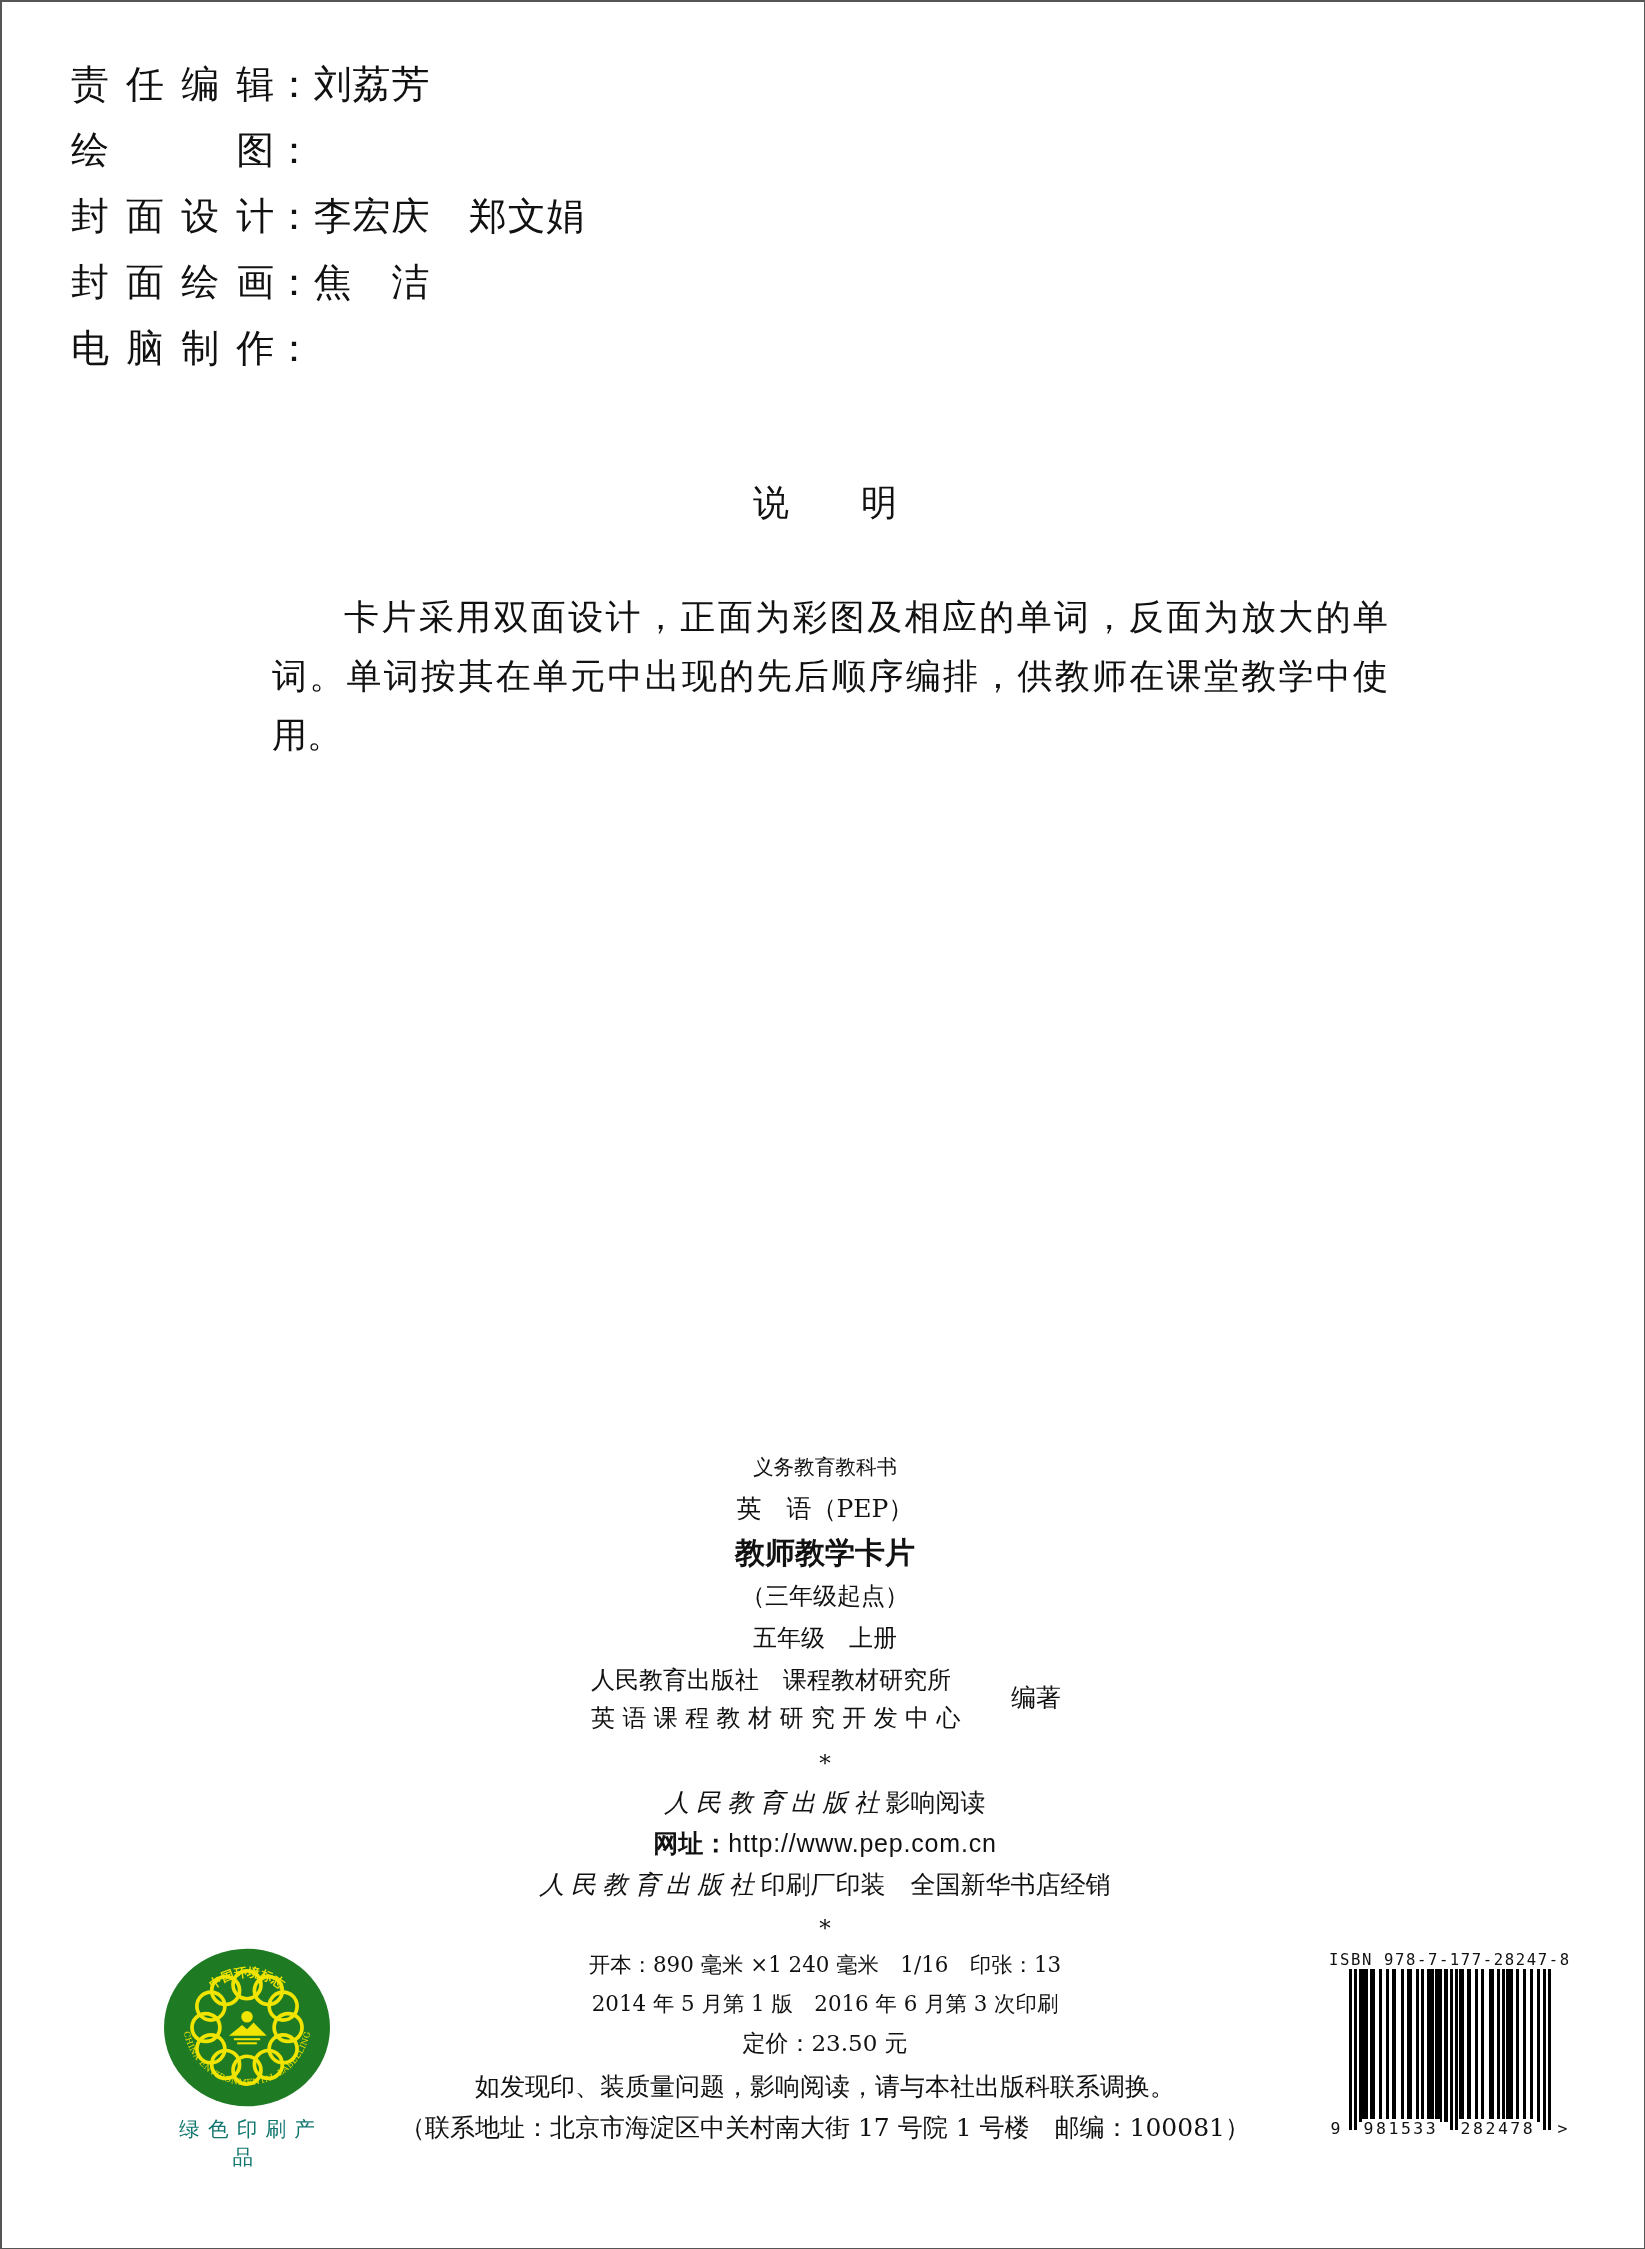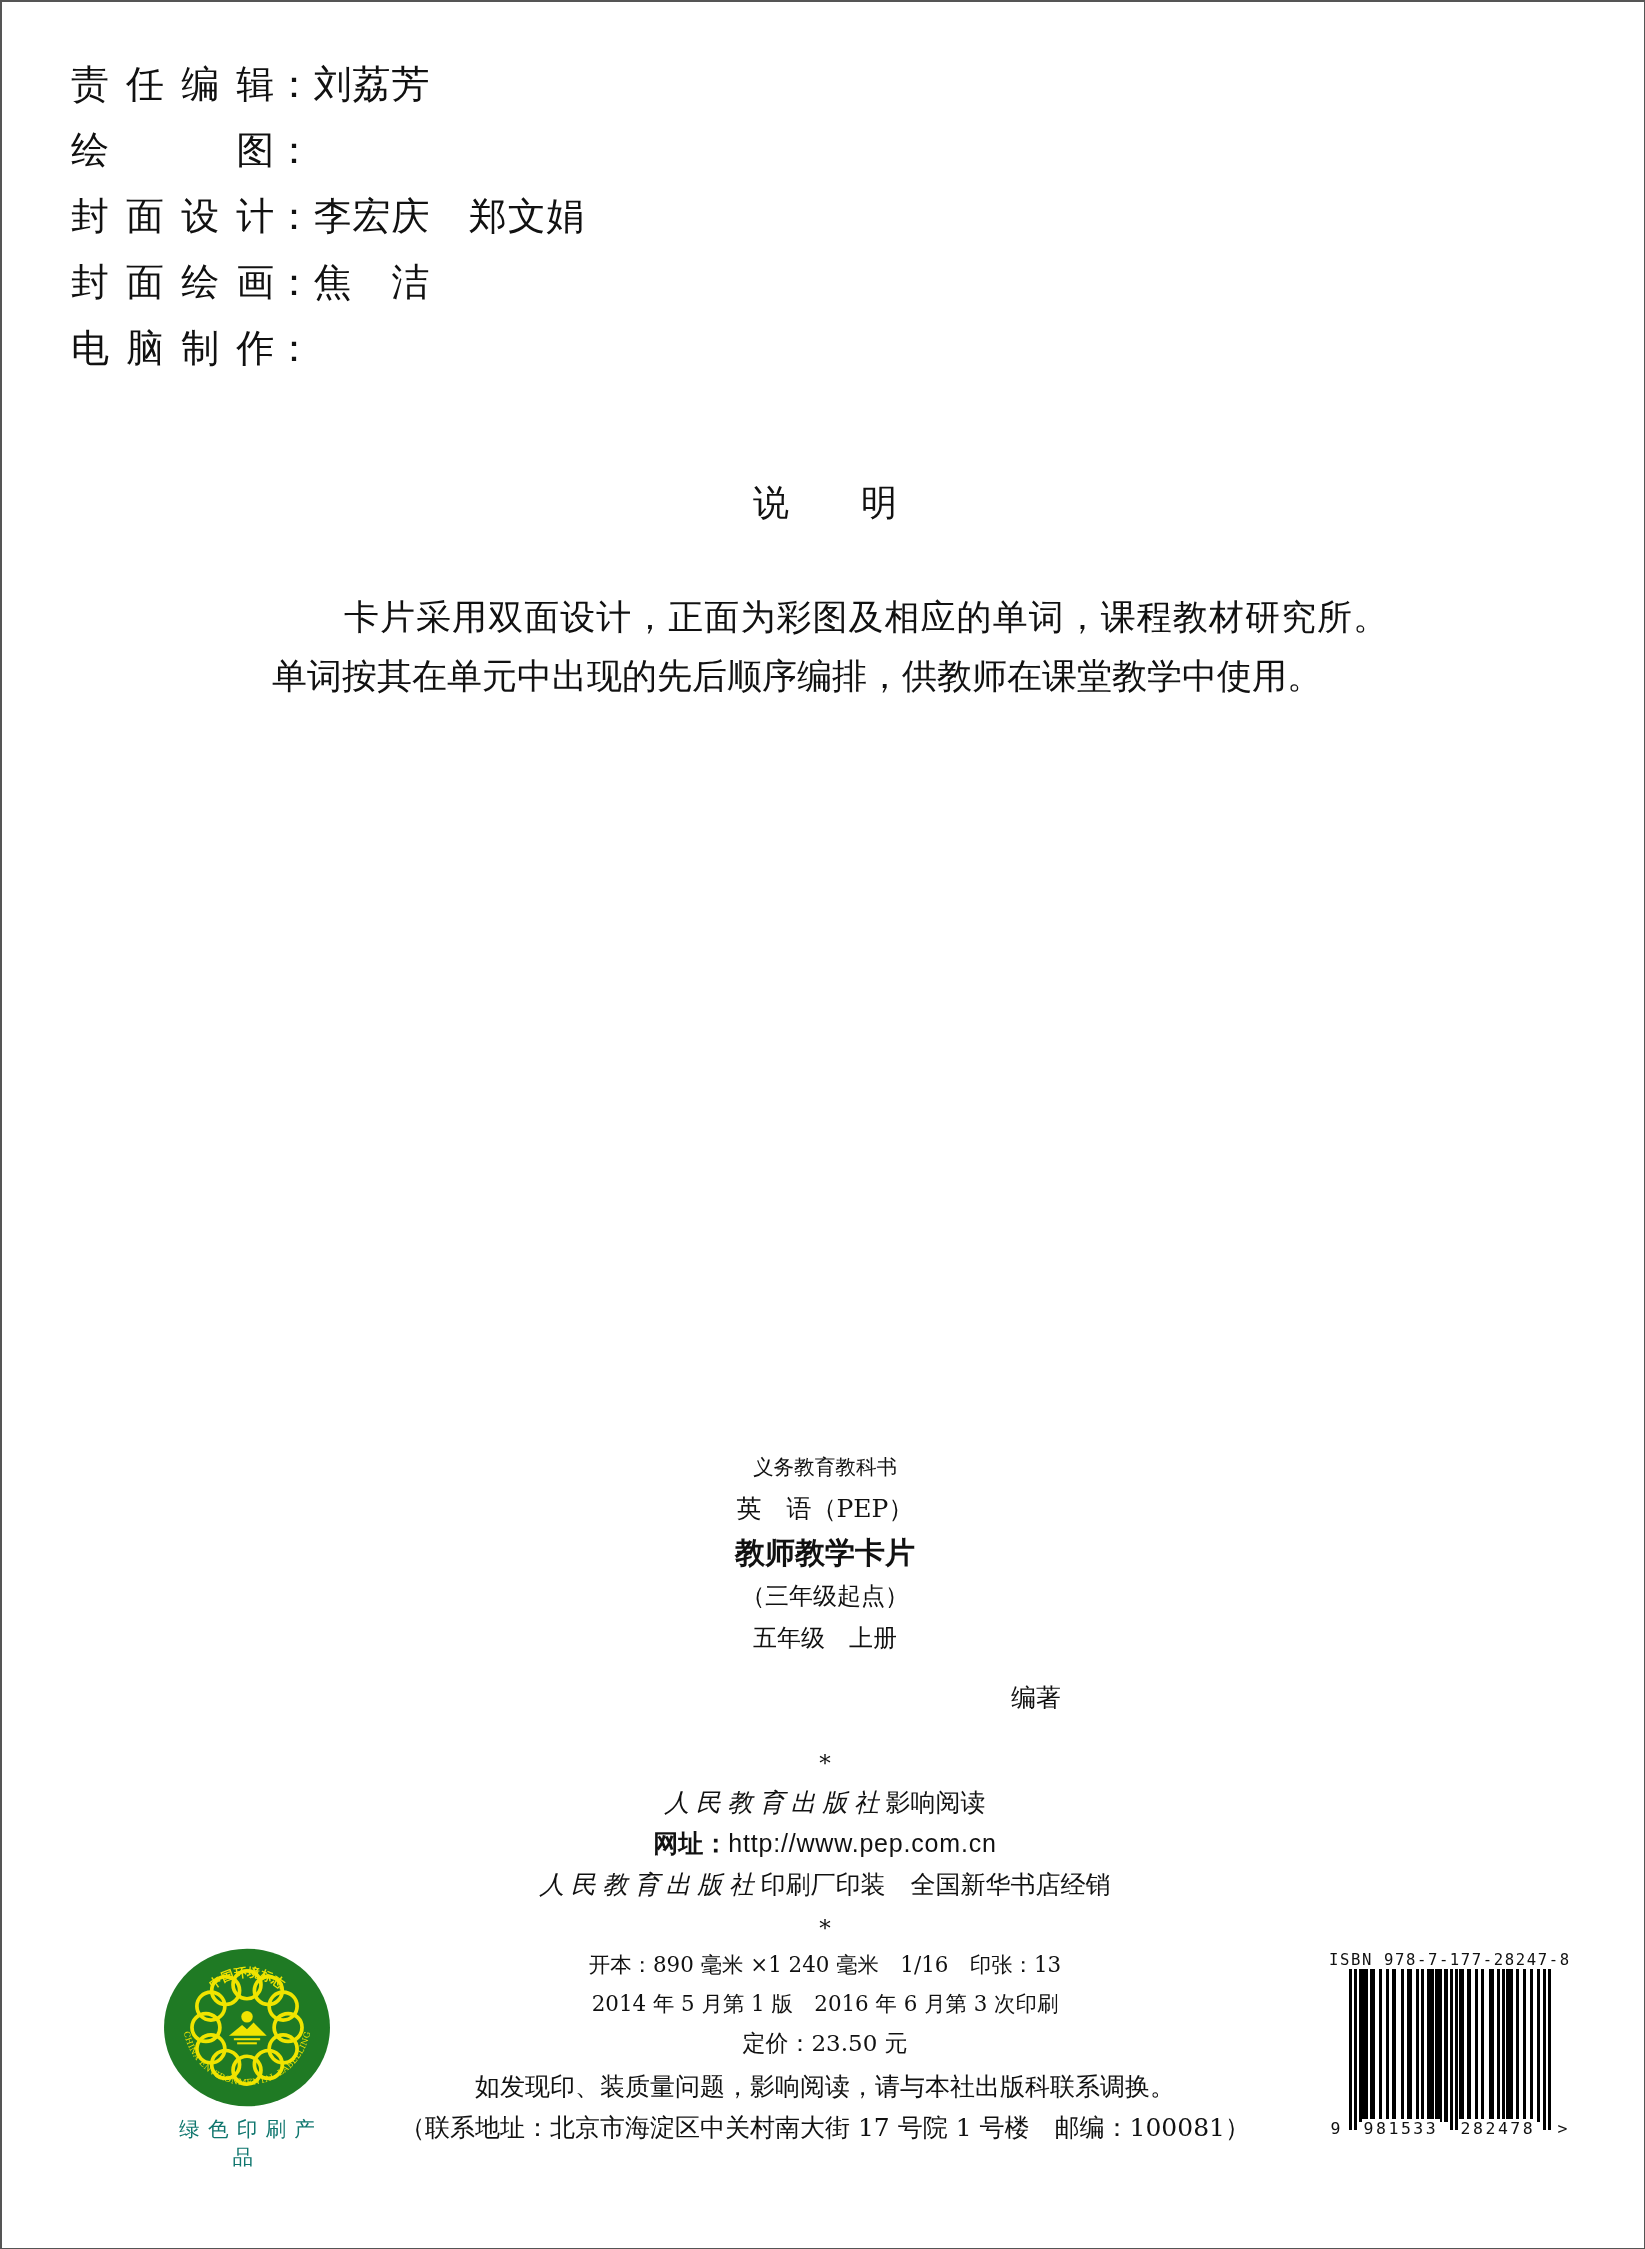--- a/index.html
+++ b/index.html
@@ -115,29 +115,33 @@
         <span>电</span>
         <span>脑</span>
         <span>制</span>
         <span>作</span>
       </span><span>：</span>
     </div>
   </div>
 
   <div class="explain-title serif">说明</div>
   <div class="explain-body serif">
-    <p>卡片采用双面设计，正面为彩图及相应的单词，课程教材研究所。单词按其在单元中出现的先后顺序编排，供教师在课堂教学中使用。</p>
+    <p>卡片采用双面设计，正面为彩图及相应的单词，反面为放大的单词。单词按其在单元中出现的先后顺序编排，供教师在课堂教学中使用。</p>
   </div>
 
   <div class="colophon serif c-series">义务教育教科书</div>
   <div class="colophon serif c-subject">英　语（PEP）</div>
   <div class="colophon sans c-title">教师教学卡片</div>
   <div class="colophon serif c-level">（三年级起点）</div>
   <div class="colophon serif c-grade">五年级　上册</div>
 
+  <div class="c-authors serif">
+    <div class="line">人民教育出版社　课程教材研究所</div>
+    <div class="line line2">英语课程教材研究开发中心</div>
+  </div>
   <div class="c-role serif">编著</div>
 
   <div class="colophon serif c-star1">*</div>
   <div class="colophon serif c-pub"><span class="cursive">人民教育出版社</span><span>影响阅读</span></div>
   <div class="colophon c-web"><span class="web-label sans">网址：</span><span class="web-url">http://www.pep.com.cn</span></div>
   <div class="colophon serif c-print"><span class="cursive">人民教育出版社</span><span>印刷厂印装　全国新华书店经销</span></div>
   <div class="colophon serif c-star2">*</div>
   <div class="colophon serif c-format">开本：890 毫米 ×1 240 毫米　1/16　印张：13</div>
   <div class="colophon serif c-edition">2014 年 5 月第 1 版　2016 年 6 月第 3 次印刷</div>
   <div class="colophon serif c-price">定价：23.50 元</div>

